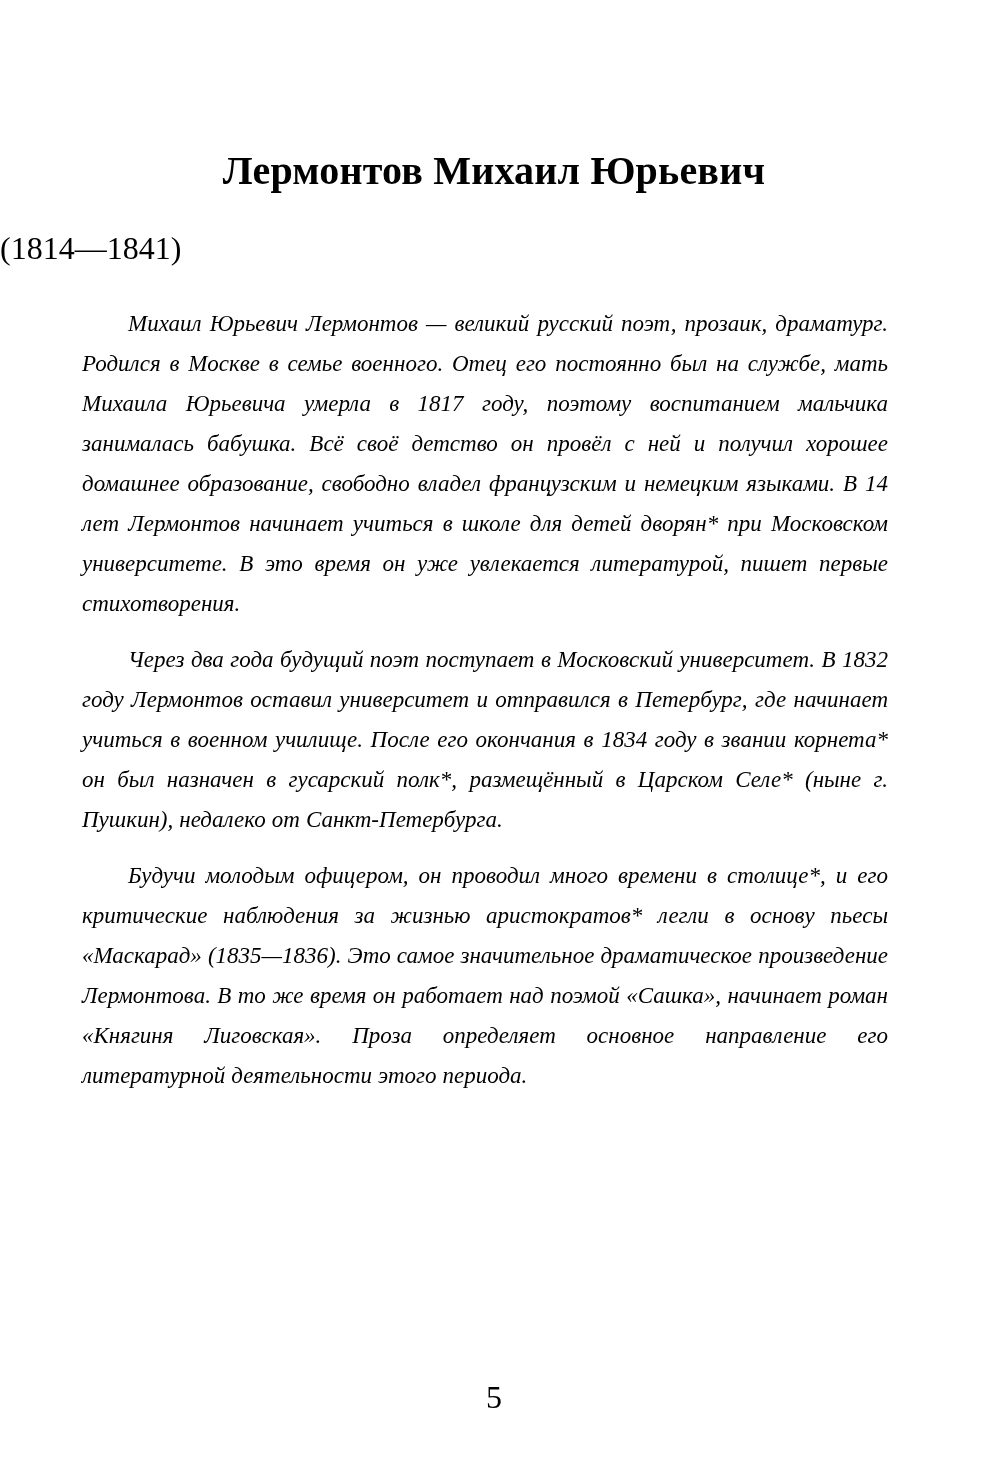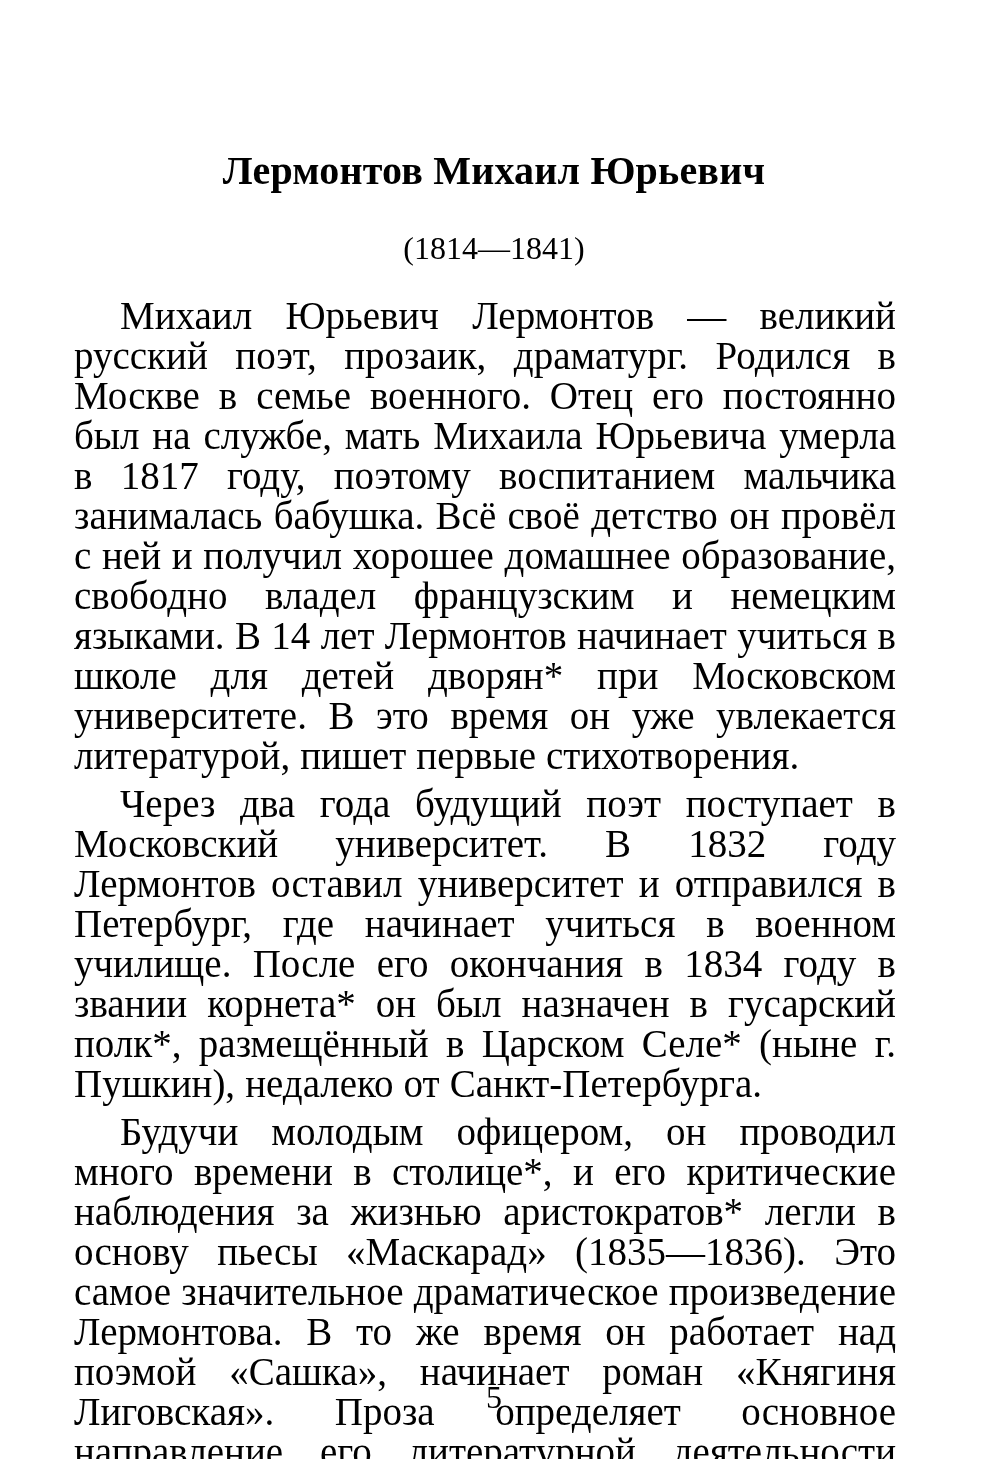--- a/index.html
+++ b/index.html
@@ -38,40 +38,41 @@
     margin: 7px;
     text-align: center;
   }
 
   .doc-dates {
     font-size: 32px;
     font-weight: 400;
     line-height: 1.2;
     margin: 0;
     padding-top: 28px;
-    text-align: center;
+    text-align: left;
   }
 
   
   .body-block {
     position: absolute;
     left: 66px;
     top: 288px;
     width: 838px;
   }
 
   .body-block p {
-    margin: 8px;
-    font-size: 39px;
+    margin: 16px;
+    font-size: 23px;
     line-height: 40px;
     text-align: justify;
     text-justify: inter-word;
     text-indent: 46px;
     hyphens: manual;
     word-spacing: 0.3px;
+    font-style: italic;
   }
 
   .body-block p:last-child {
     text-align: justify;
   }
 
   
 
   
   .page-number {

